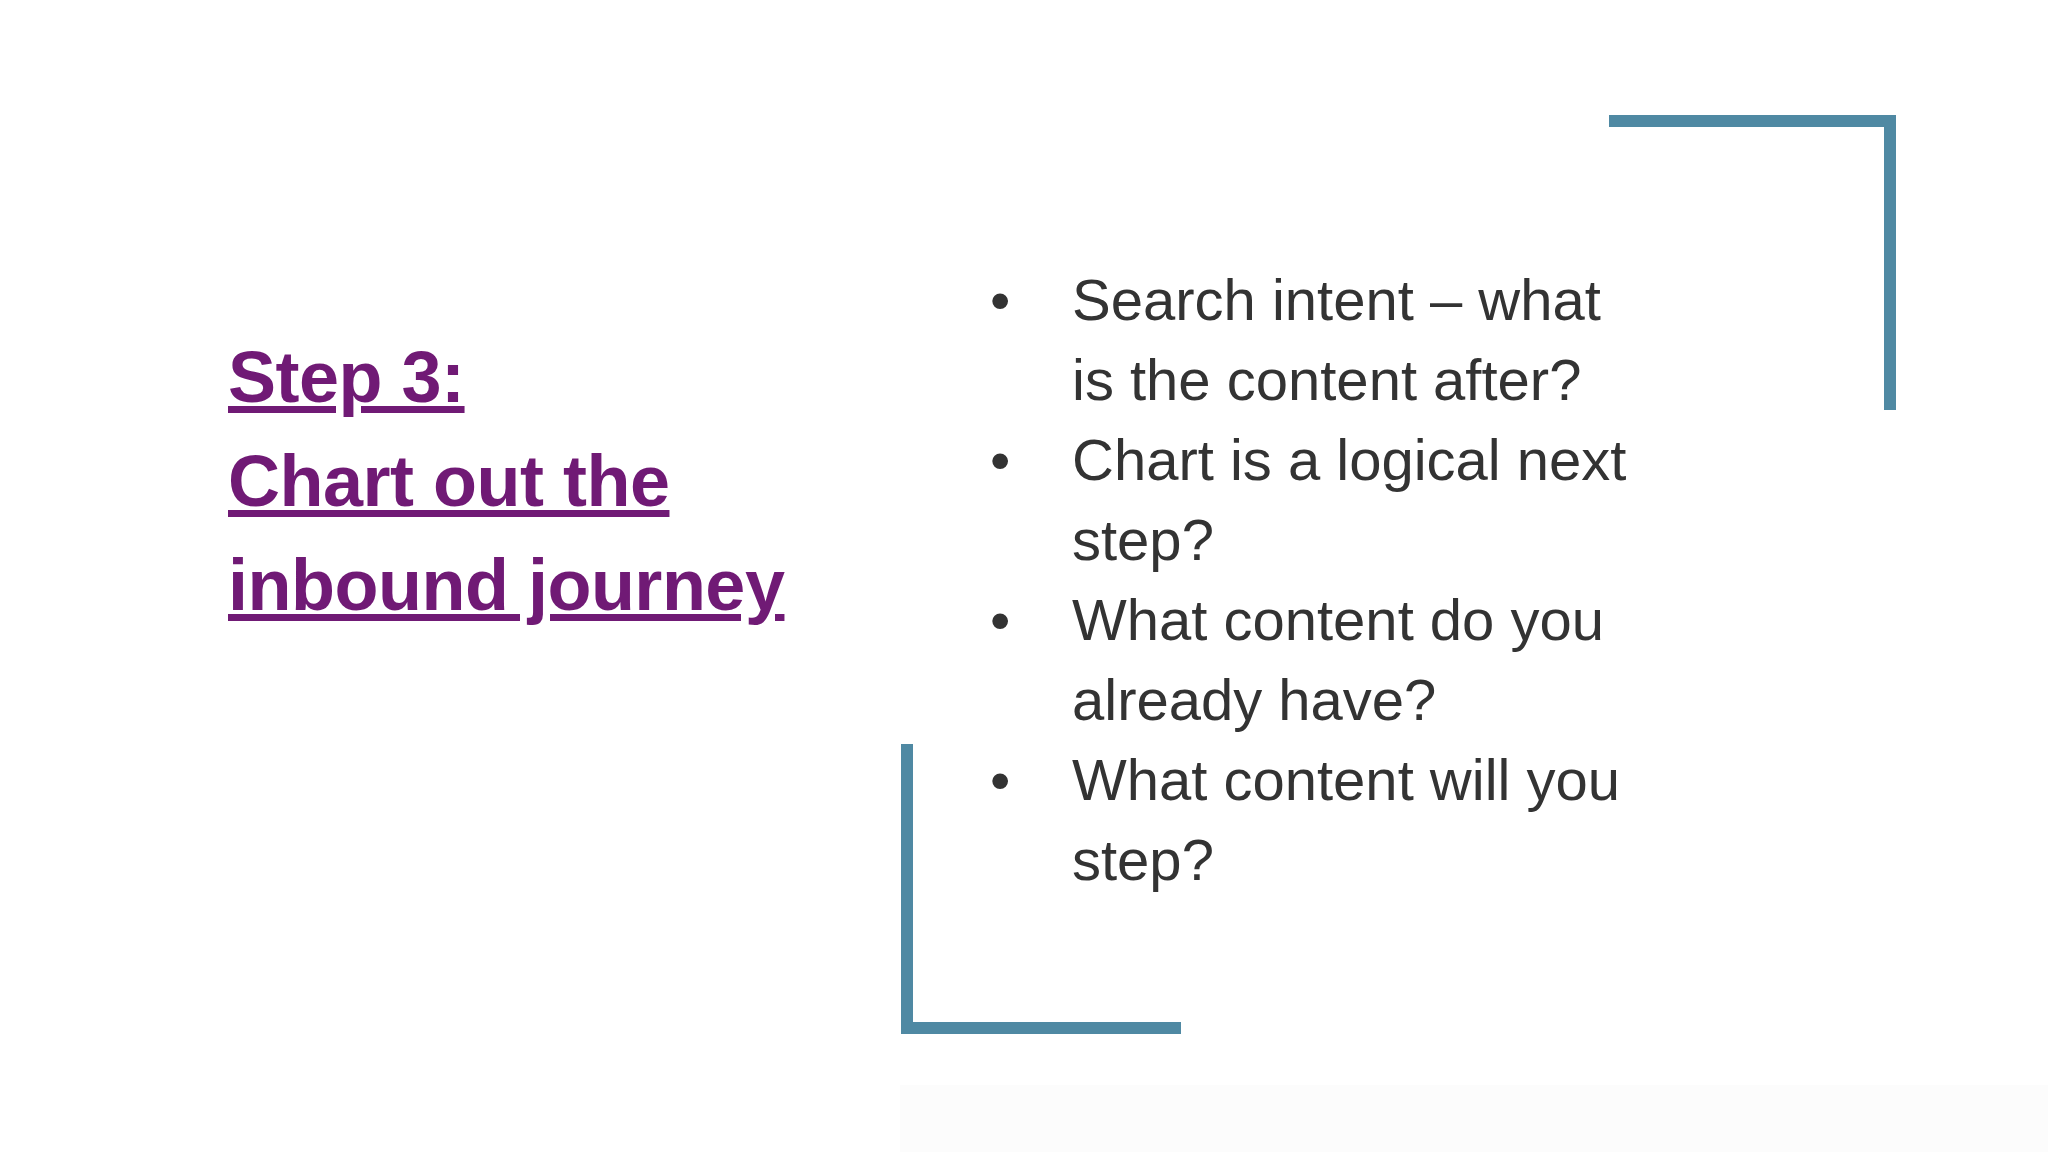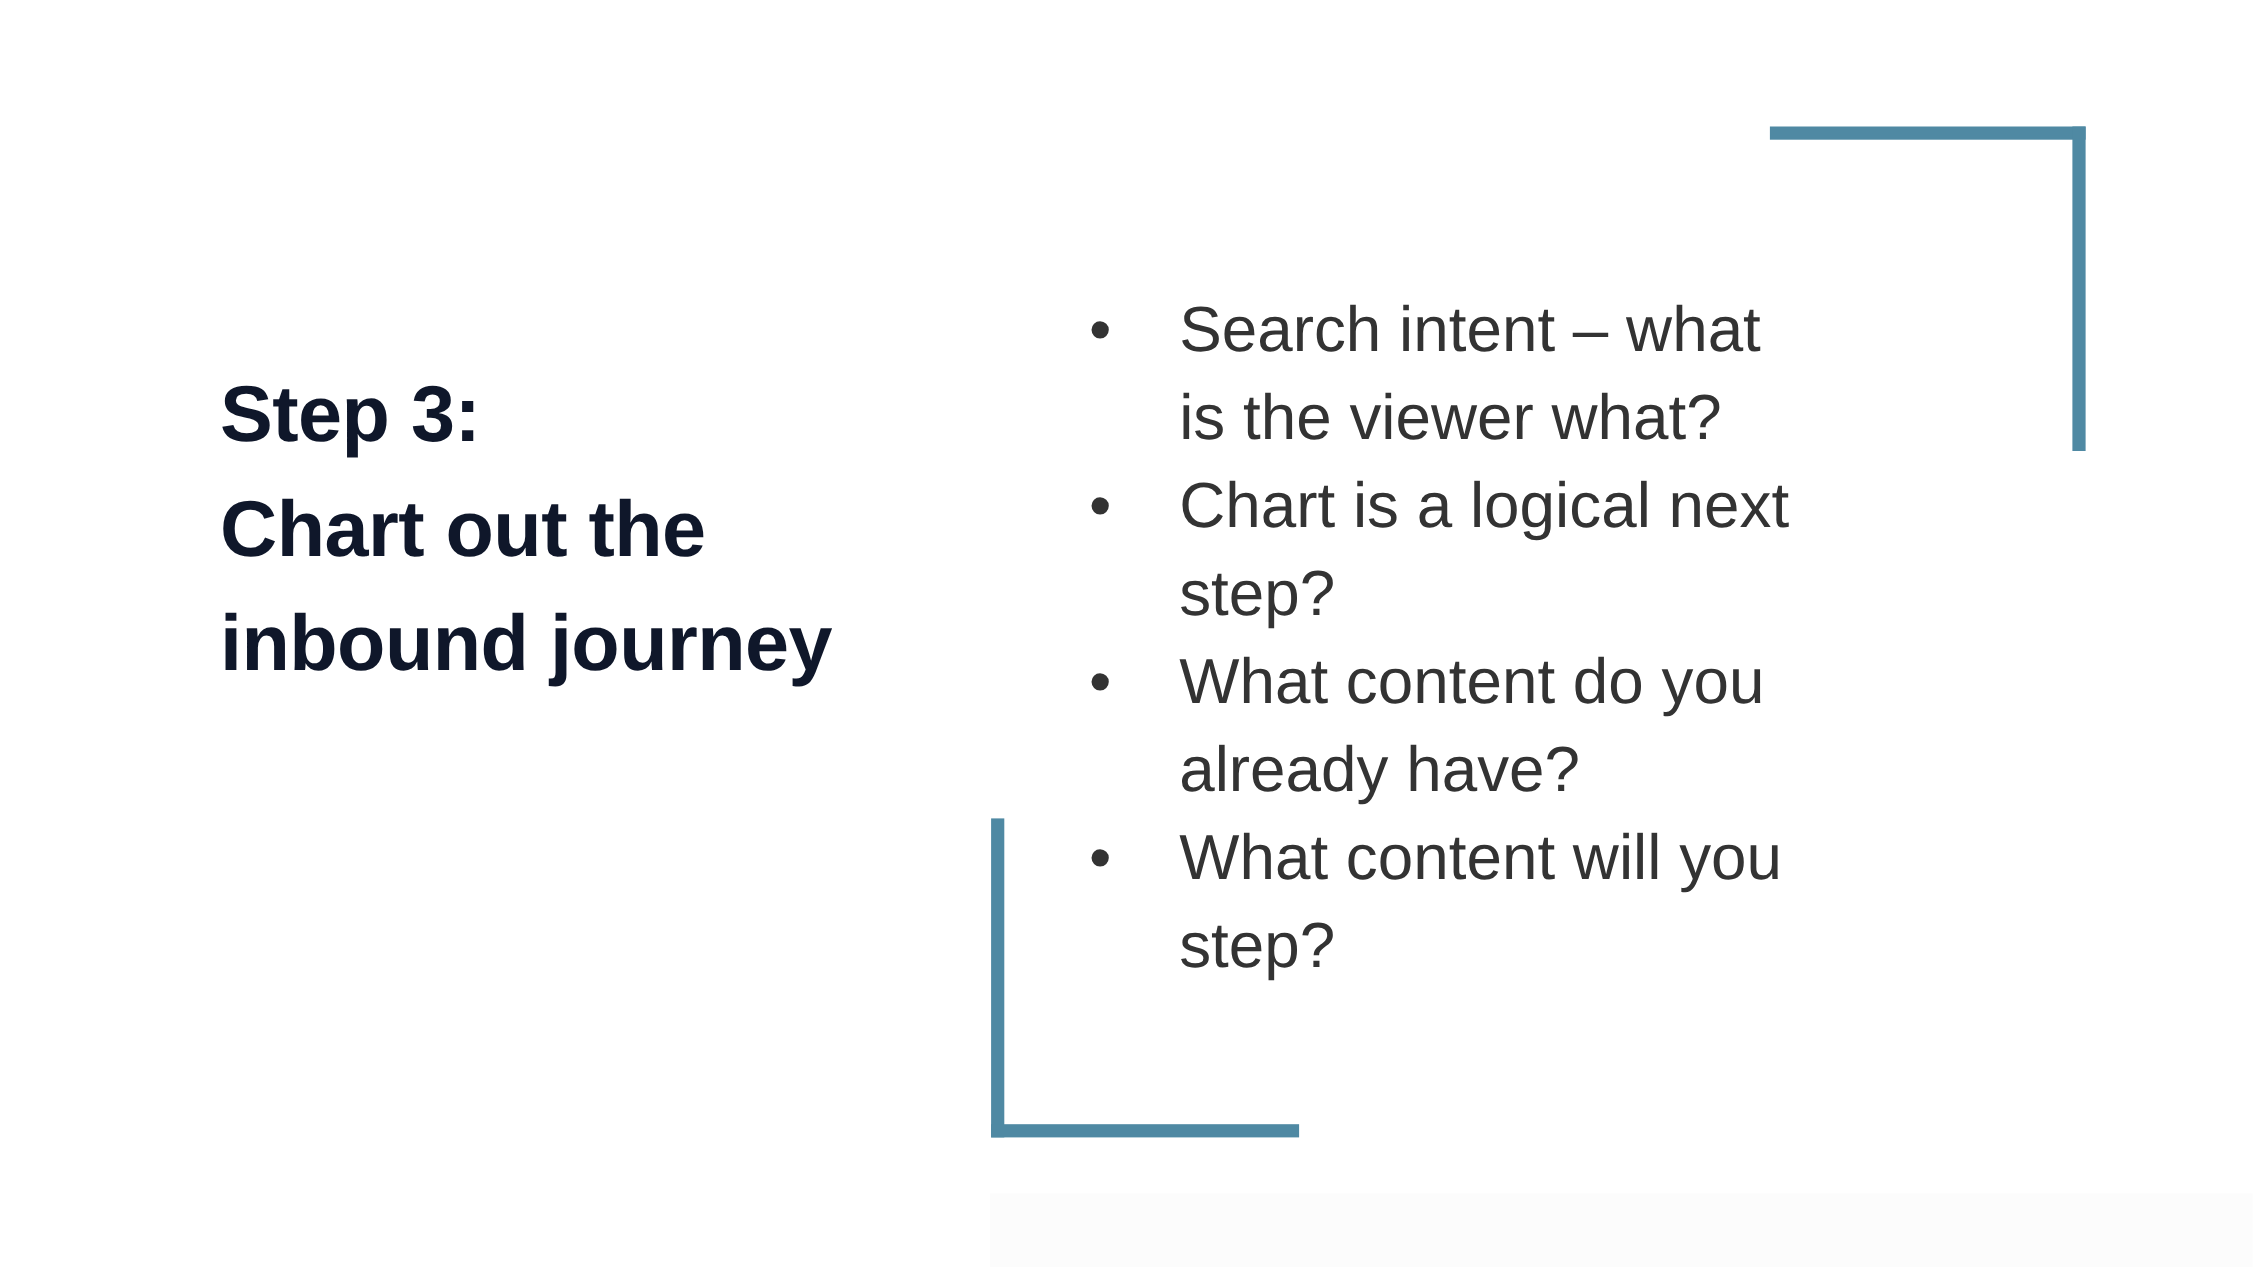--- a/index.html
+++ b/index.html
@@ -58,29 +58,30 @@
   .bracket-bl-h {
     left: 901px;
     top: 1022px;
     width: 280px;
     height: 12px;
   }
 
   
   .title {
     position: absolute;
-    left: 200px;
+    left: 228px;
     top: 277px;
     width: 560px;
-    color: #0f172a;
+    color: #701a75;
     font-size: 72px;
     font-weight: 700;
     line-height: 104px;
     letter-spacing: -0.5px;
     white-space: pre-line;
+    text-decoration: underline;
   }
 
   
   .bullets {
     position: absolute;
     left: 990px;
     top: 260px;
     width: 640px;
     margin: 0;
     padding: 0;
@@ -124,21 +125,21 @@
 
   <div class="bracket-seg bracket-bl-v"></div>
   <div class="bracket-seg bracket-bl-h"></div>
 
   <h1 class="title">Step 3:
 Chart out the inbound journey</h1>
 
   <ul class="bullets">
     <li class="bullet-item">
       <span class="bullet-dot">•</span>
-      <span class="bullet-text">Search intent – what is the viewer what?</span>
+      <span class="bullet-text">Search intent – what is the content after?</span>
     </li>
     <li class="bullet-item">
       <span class="bullet-dot">•</span>
       <span class="bullet-text">Chart is a logical next step?</span>
     </li>
     <li class="bullet-item">
       <span class="bullet-dot">•</span>
       <span class="bullet-text">What content do you already have?</span>
     </li>
     <li class="bullet-item">

